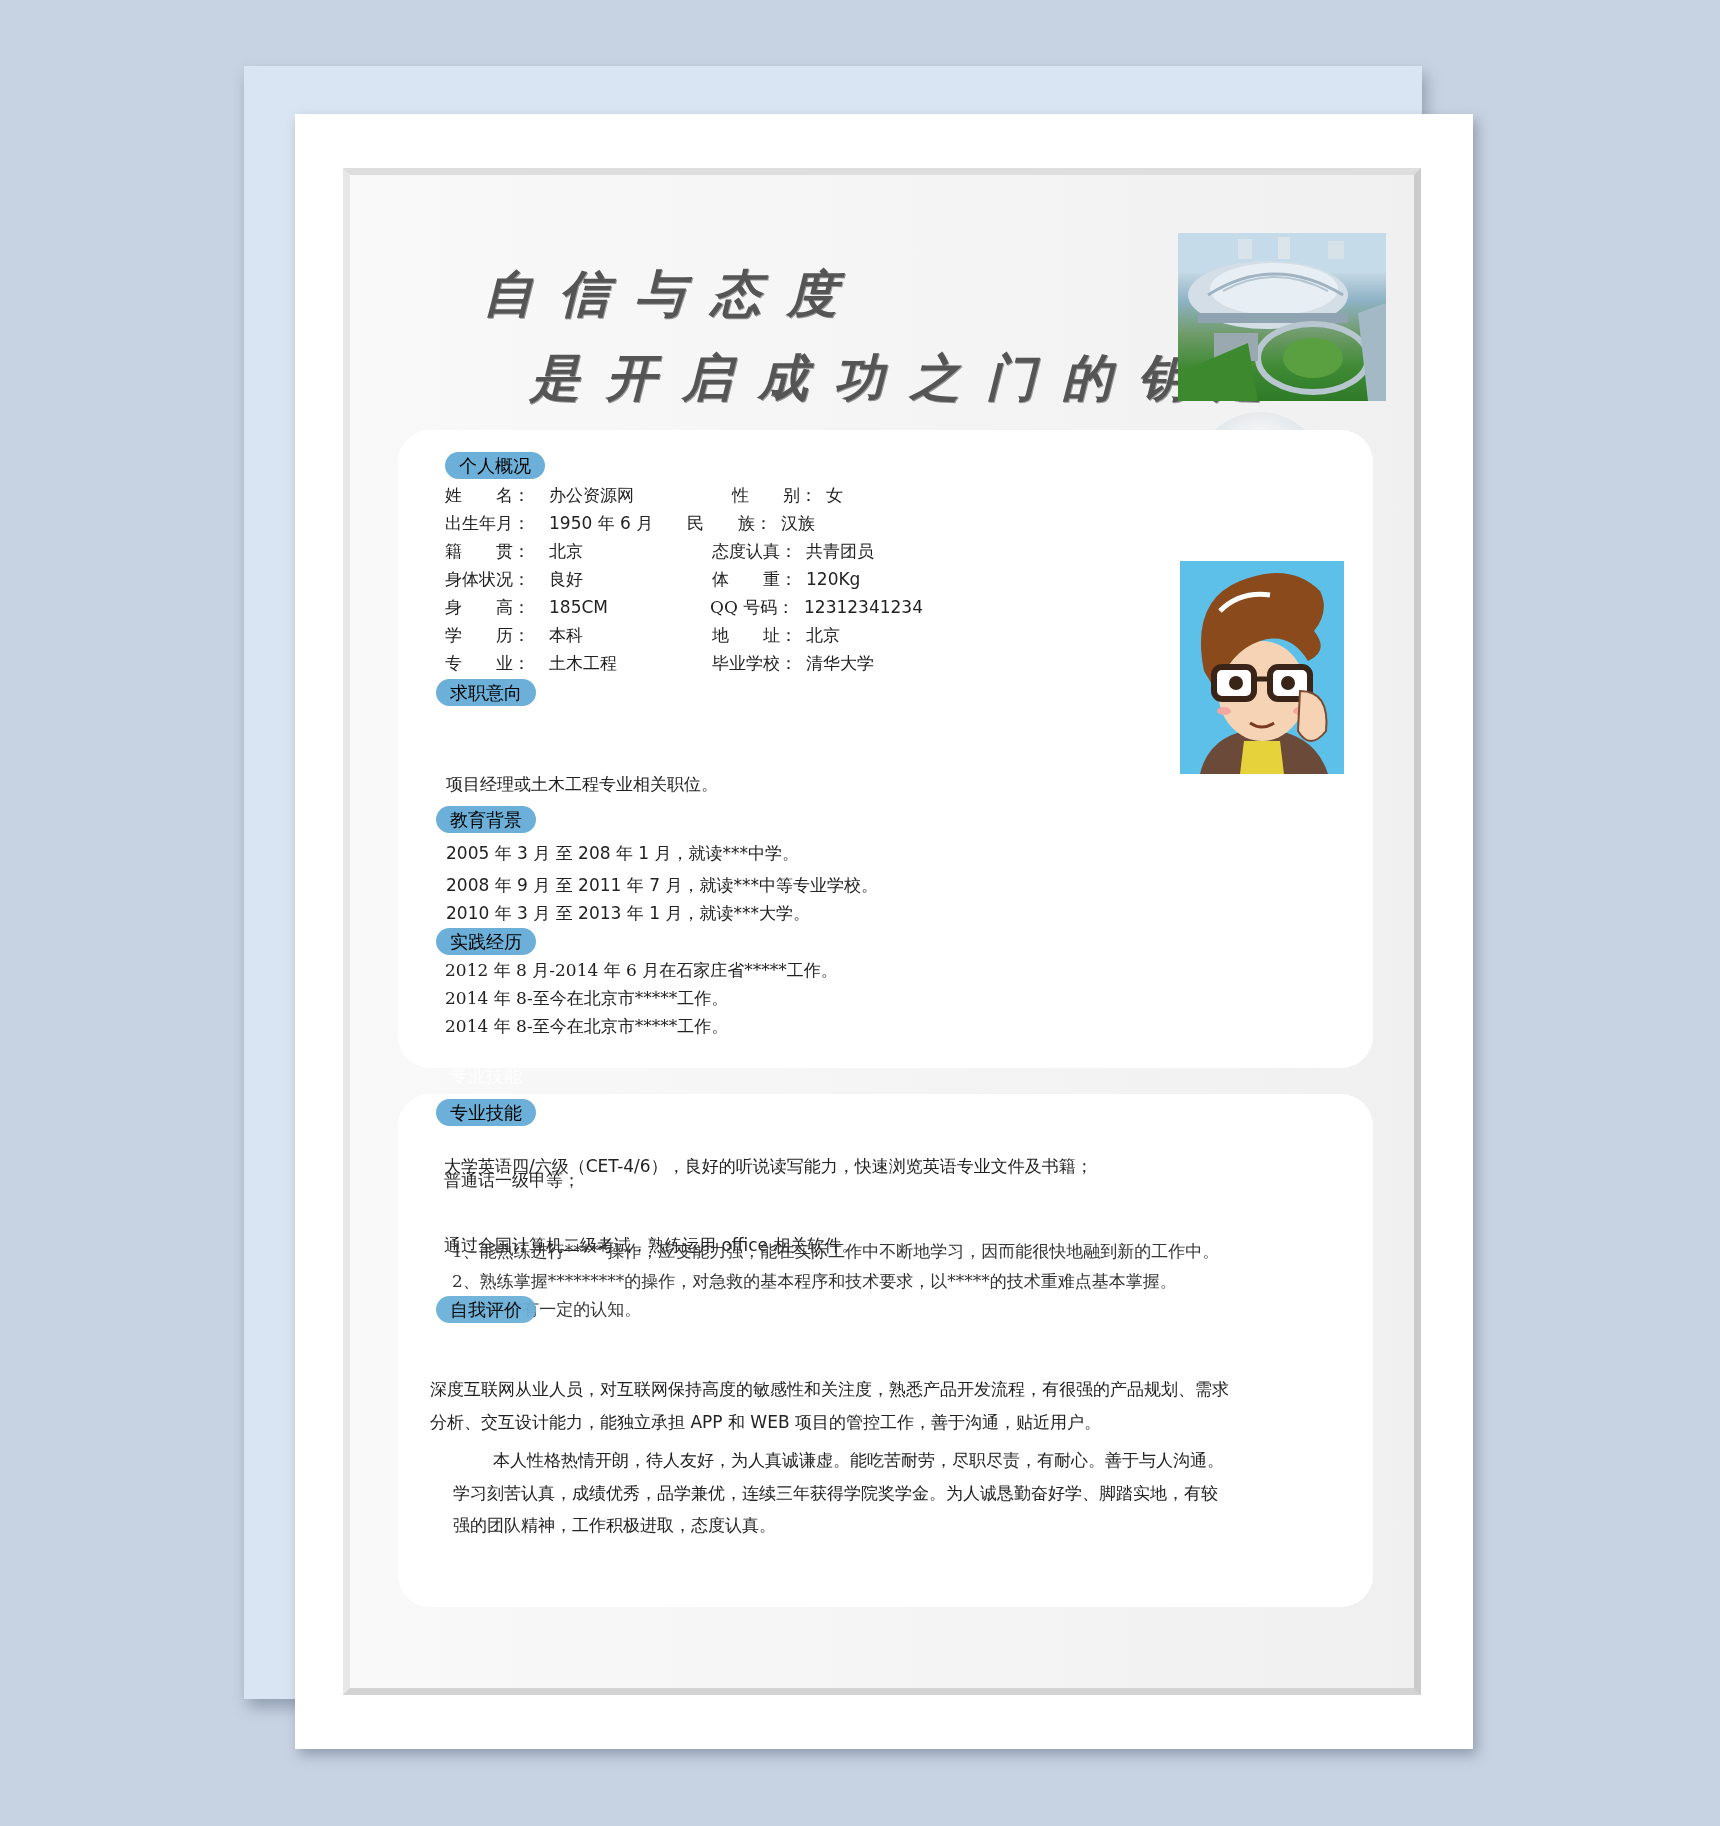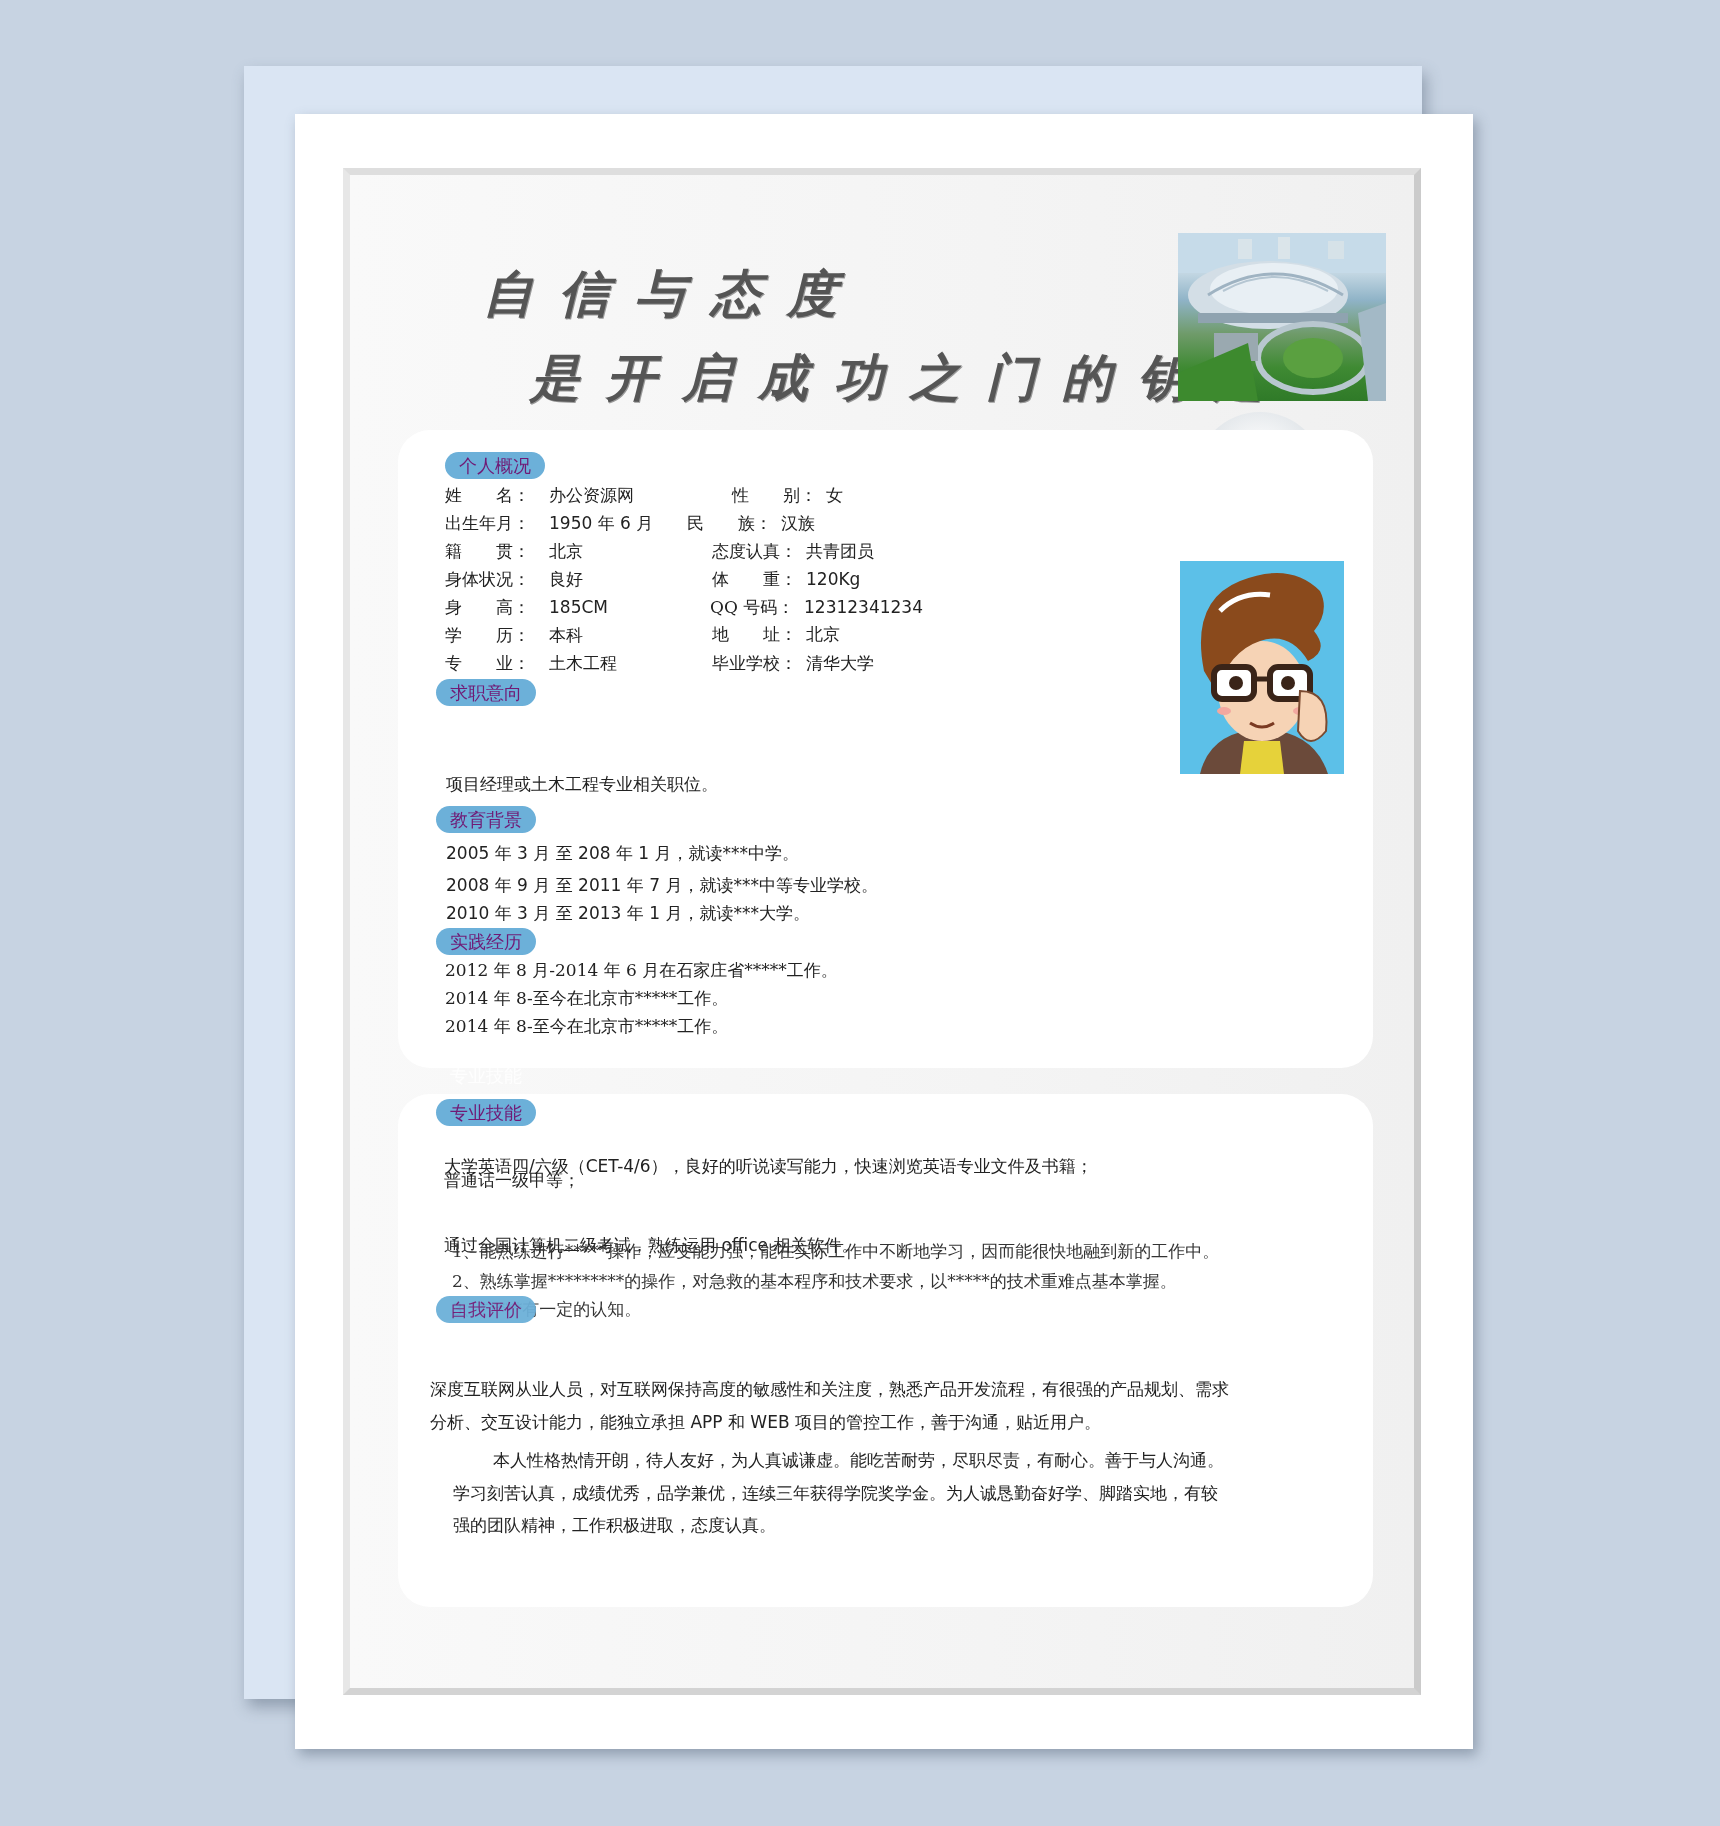--- a/index.html
+++ b/index.html
@@ -9,21 +9,21 @@
   .front-page{position:absolute;left:295px;top:114px;width:1178px;height:1635px;background:#fff;box-shadow:4px 6px 12px rgba(80,95,115,.45);}
   .frame{position:absolute;left:343px;top:168px;width:1078px;height:1527px;border:7px solid #e7e7e7;border-right-color:#cbcbcb;border-bottom-color:#d3d3d3;border-top-color:#dedede;background:linear-gradient(90deg,#f9f9f9 0%,#f4f4f4 60%,#f0f0f0 100%);}
   .slogan{position:absolute;font-family:"DejaVu Serif","Liberation Serif",serif;font-weight:bold;color:#555;letter-spacing:26px;font-size:50px;line-height:60px;font-style:italic;text-shadow:1px 1px 0 #9a9a9a;}
   .slogan.l1{left:483px;top:258px;margin-top:6px;}
   .slogan.l2{left:530px;top:348px;}
   .header-img{position:absolute;left:1178px;top:233px;width:208px;height:168px;overflow:hidden;background:linear-gradient(180deg,#bcd7ea 0%,#c9dbe6 22%,#8fb3c7 40%,#6f9b6a 60%,#3f8a33 80%,#2f7a28 100%);}
   .globe{position:absolute;left:1195px;top:412px;width:130px;height:90px;border-radius:65px 65px 0 0;background:radial-gradient(ellipse at 50% 40%,rgba(255,255,255,.9),rgba(210,218,225,.55) 60%,rgba(240,240,240,0) 75%);}
   .card{position:absolute;left:398px;width:975px;background:#fff;border-radius:32px;}
   .card1{top:430px;height:638px;}
   .card2{top:1094px;height:513px;}
-  .badge{position:absolute;height:27px;padding:0 14px;border-radius:14px;background:#6cb0d9;color:#701a75;font-size:18px;line-height:27px;white-space:nowrap;font-family:"DejaVu Sans",sans-serif;}
+  .badge{position:absolute;height:27px;padding:0 14px;border-radius:14px;background:#6cb0d9;color:#000000;font-size:18px;line-height:27px;white-space:nowrap;font-family:"DejaVu Sans",sans-serif;}
   .ghost{position:absolute;color:#fff;font-size:18px;line-height:27px;opacity:.9;}
   .t{position:absolute;font-size:17px;line-height:22px;white-space:nowrap;color:#222;}
   .serif{font-family:"DejaVu Serif","Liberation Serif",serif;}
   .sans{font-family:"DejaVu Sans","Liberation Sans",sans-serif;}
   .lbl{display:inline-block;width:104px;}
   .lbl2{display:inline-block;width:94px;}
   .avatar{position:absolute;left:1180px;top:561px;width:164px;height:213px;background:#5cc0e8;overflow:hidden;}
   .overlap{color:#333;}
 </style>
 </head>
@@ -66,21 +66,21 @@
 <div class="t serif" style="left:445px;top:568px;"><span class="lbl">身体状况：</span><span>良好</span></div>
 <div class="t serif" style="left:445px;top:596px;"><span class="lbl">身　　高：</span><span class="sans">185CM</span></div>
 <div class="t serif" style="left:445px;top:624px;"><span class="lbl">学　　历：</span><span>本科</span></div>
 <div class="t serif" style="left:445px;top:652px;"><span class="lbl">专　　业：</span><span>土木工程</span></div>
 
 <div class="t serif" style="left:732px;top:484px;"><span class="lbl2">性　　别：</span><span>女</span></div>
 <div class="t serif" style="left:675px;top:512px;margin-left:12px;"><span class="lbl2">民　　族：</span><span>汉族</span></div>
 <div class="t serif" style="left:712px;top:540px;"><span class="lbl2">态度认真：</span><span>共青团员</span></div>
 <div class="t serif" style="left:712px;top:568px;"><span class="lbl2">体　　重：</span><span class="sans">120Kg</span></div>
 <div class="t serif" style="left:710px;top:596px;"><span class="lbl2">QQ 号码：</span><span class="sans">12312341234</span></div>
-<div class="t serif" style="left:712px;top:624px;font-family:Liberation Serif, serif;"><span class="lbl2">地　　址：</span><span>北京</span></div>
+<div class="t serif" style="left:712px;top:624px;"><span class="lbl2">地　　址：</span><span>北京</span></div>
 <div class="t serif" style="left:712px;top:652px;"><span class="lbl2">毕业学校：</span><span>清华大学</span></div>
 
 <div class="avatar">
   <svg width="164" height="213" viewBox="0 0 164 213">
     <rect width="164" height="213" fill="#5cc0e8"></rect>
     <path d="M20 213 Q30 170 82 168 Q134 170 148 213 Z" fill="#6b4a3a"></path>
     <path d="M60 213 L64 180 L100 180 L104 213 Z" fill="#e6d23a"></path>
     <ellipse cx="82" cy="130" rx="44" ry="50" fill="#f6d3b5"></ellipse>
     <path d="M24 110 Q10 40 60 20 Q110 0 140 30 Q150 50 134 70 Q150 90 128 100 Q110 70 80 80 Q50 90 36 130 Z" fill="#8a4a1c"></path>
     <path d="M40 50 Q60 30 90 34" stroke="#fff" stroke-width="5" fill="none"></path>

